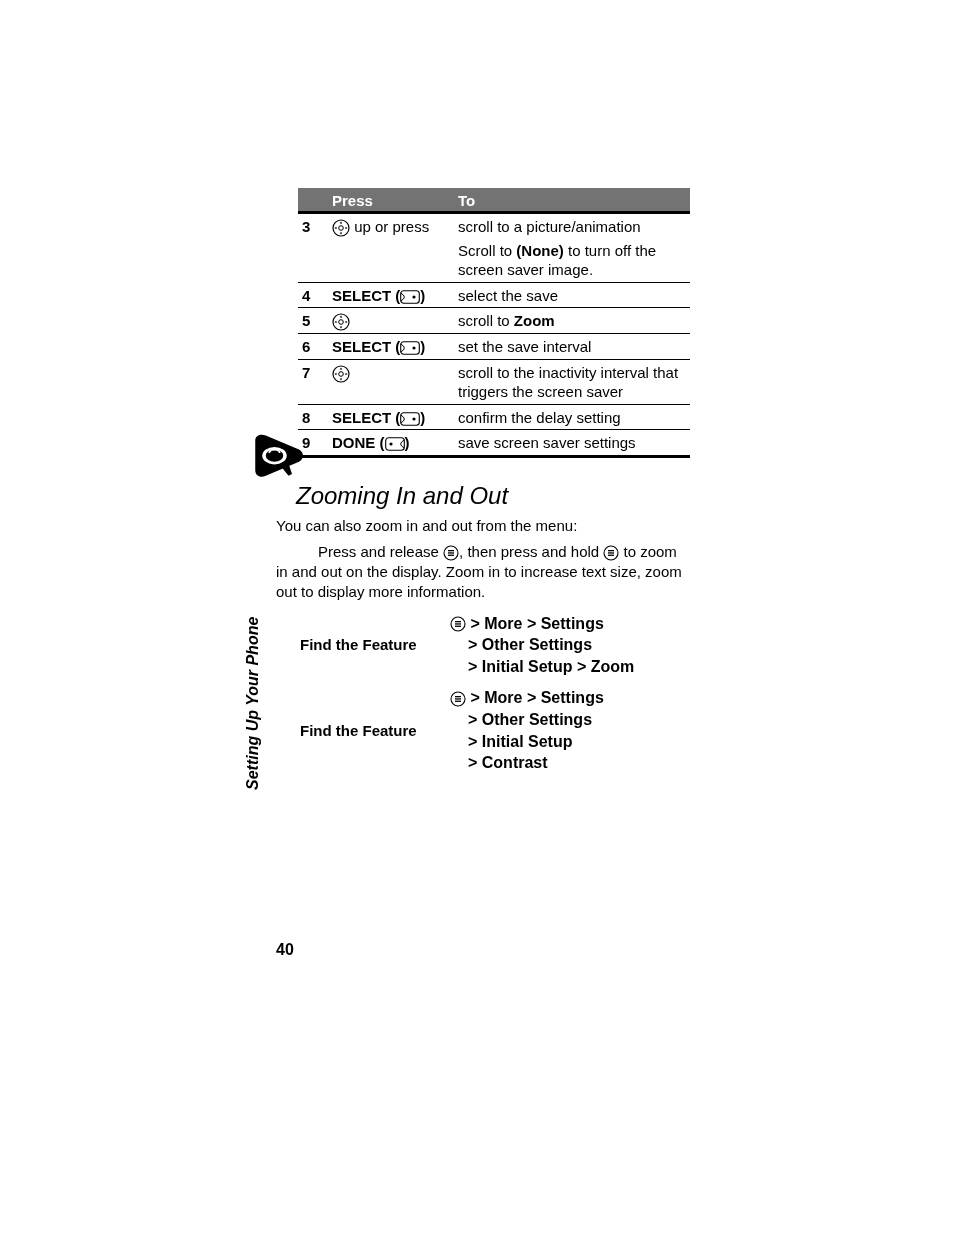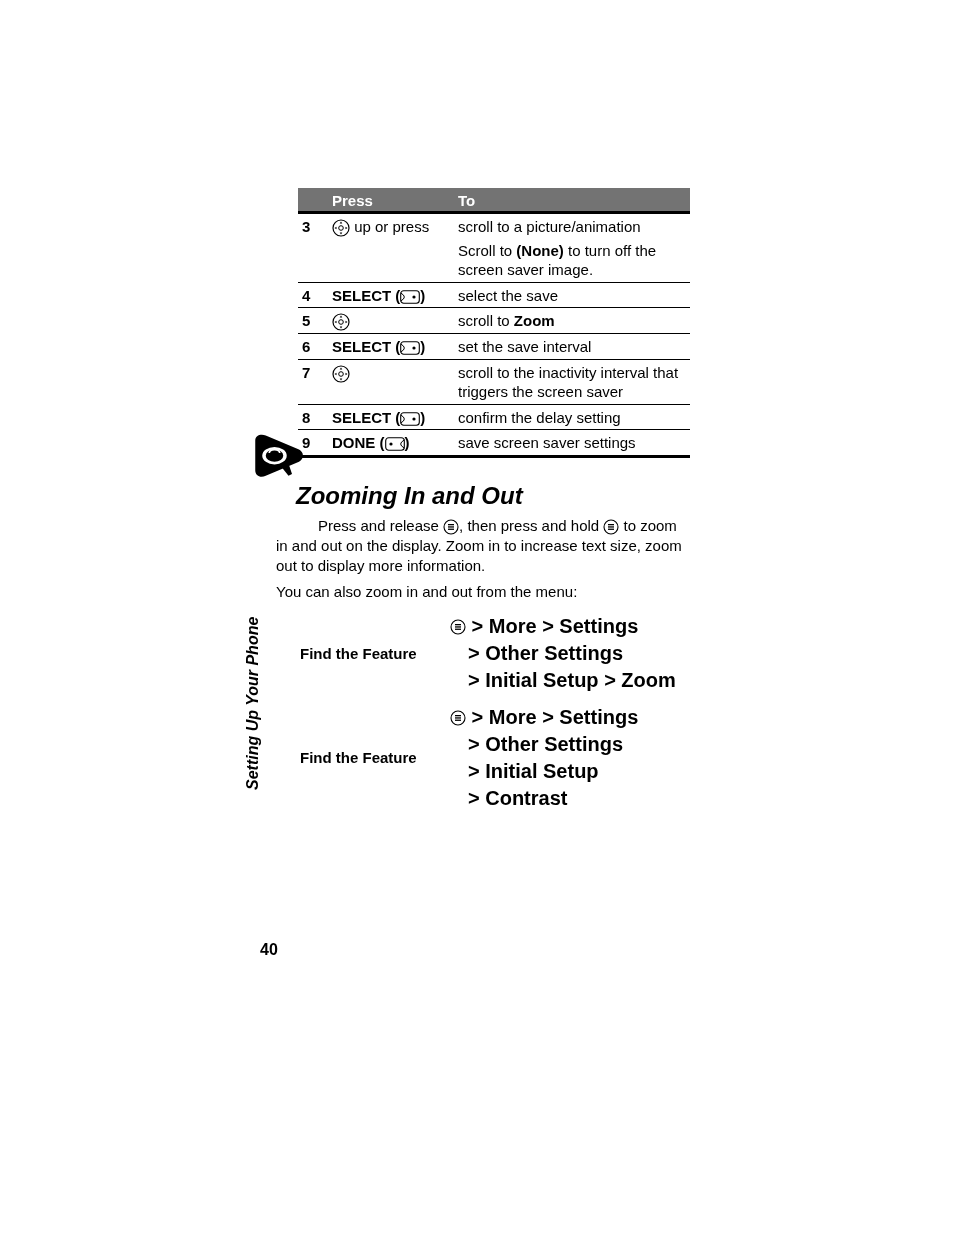--- a/index.html
+++ b/index.html
@@ -1,41 +1,41 @@
 <!DOCTYPE html>
 <html><head>
 <meta charset="utf-8">
 <style>
   * { box-sizing: border-box; margin: 0; padding: 0; }
   html, body { width: 954px; height: 1235px; background: #fff; font-family: Arial, Helvetica, sans-serif; color: #000; }
   .page { position: relative; width: 954px; height: 1235px; padding: 188px 266px 0 276px; }
   .side-text { position: absolute; left: 244px; top: 790px; transform: rotate(-90deg); transform-origin: left top; font-style: italic; font-weight: bold; font-size: 16px; white-space: nowrap; }
-  .page-num { position: absolute; left: 260px; bottom: 276px; font-weight: bold; font-size: 16px; }
+  .page-num { position: absolute; left: 276px; bottom: 276px; font-weight: bold; font-size: 16px; }
   .icon-wrap { position: absolute; left: 250px; top: 432px; }
   .put-icon svg { width: 56px; height: 56px; }
   table { border-collapse: collapse; width: 392px; margin-left: 22px; }
   thead tr { background: #737373; color: #fff; }
   thead th { text-align: left; font-weight: bold; font-size: 15px; padding: 4px 6px 2px 4px; font-family: 'Arial Narrow', Arial, sans-serif; }
   thead th:first-child { width: 30px; }
   thead th:nth-child(2) { width: 126px; }
   tbody td { vertical-align: top; padding: 3px 4px 2px 4px; border-bottom: 1px solid #000; font-size: 15px; line-height: 1.3; }
   tbody td:first-child { font-weight: bold; text-align: left; font-family: 'Arial Narrow', Arial, sans-serif; }
   .press-cell { font-family: 'Arial Narrow', Arial, sans-serif; font-weight: bold; font-size: 15px; white-space: nowrap; }
   .press-light { font-family: Arial, sans-serif; font-weight: normal; }
   .to-semi { font-family: 'Arial Narrow', Arial, sans-serif; font-weight: bold; }
   .to-sub { display: block; margin-top: 4px; }
   .k-nav, .k-soft-r, .k-soft-l, .k-menu { display: inline-block; vertical-align: middle; }
   .k-nav svg, .k-soft-r svg, .k-soft-l svg, .k-menu svg { display: block; }
-  h2 { font-family: Arial, sans-serif; font-weight: 700; font-style: italic; font-size: 24px; margin: 22px 0 6px 20px; }
+  h2 { font-family: Arial, sans-serif; font-weight: 400; font-style: italic; font-size: 24px; margin: 22px 0 6px 20px; }
   h2.first { margin-top: 24px; }
   p.body { font-size: 15px; margin: 6px 0 0 0; line-height: 1.35; }
   p.body.indented { text-indent: 42px; }
   .ftf-row { display: flex; margin-top: 10px; align-items: center; }
   .ftf-label { width: 150px; font-weight: bold; font-size: 15px; font-family: 'Arial Narrow', Arial, sans-serif; margin-left: 24px; }
-  .ftf-path { font-size: 20px; font-family: 'Arial Narrow', Arial, sans-serif; }
+  .ftf-path { font-size: 16px; font-family: 'Arial Narrow', Arial, sans-serif; }
   .ftf-path .line { display: block; line-height: 1.35; }
   .semi { font-weight: bold; }
   tbody tr.top td { border-top: 3px solid #000; }
   tbody tr.bottom td { border-bottom: 3px solid #000; }
 </style>
 </head>
 <body>
 
 <div class="page">
 
@@ -140,34 +140,34 @@
                 <circle cx="6" cy="7" r="1.6" fill="#000"></circle>
                 <path d="M19.3 3 Q12 7 19.3 11" fill="none" stroke="#000" stroke-width="1"></path>
               </svg></span>)
         </td>
         <td>save screen saver settings</td>
       </tr>
     </tbody>
   </table>
 
   <h2 class="first">Zooming In and Out</h2>
+  <p class="body">You can also zoom in and out from the menu:</p>
   <p class="body indented">
     <span>Press and release </span><span class="k-menu"><svg width="16" height="16" viewBox="0 0 16 16">
           <circle cx="8" cy="8" r="7" fill="none" stroke="#000" stroke-width="1.1"></circle>
           <rect x="5" y="5" width="6" height="1.3" fill="#000"></rect>
           <rect x="5" y="7.3" width="6" height="1.3" fill="#000"></rect>
           <rect x="5" y="9.6" width="6" height="1.3" fill="#000"></rect>
         </svg></span><span>, then press and hold </span><span class="k-menu"><svg width="16" height="16" viewBox="0 0 16 16">
           <circle cx="8" cy="8" r="7" fill="none" stroke="#000" stroke-width="1.1"></circle>
           <rect x="5" y="5" width="6" height="1.3" fill="#000"></rect>
           <rect x="5" y="7.3" width="6" height="1.3" fill="#000"></rect>
           <rect x="5" y="9.6" width="6" height="1.3" fill="#000"></rect>
         </svg></span><span> to zoom in and out on the display. Zoom in to increase text size, zoom out to display more information.</span>
   </p>
-  <p class="body">You can also zoom in and out from the menu:</p>
 
   <div class="ftf-row">
     <div class="ftf-label">Find the Feature</div>
     <div class="ftf-path">
       <span class="line"><span class="k-menu"><svg width="16" height="16" viewBox="0 0 16 16">
               <circle cx="8" cy="8" r="7" fill="none" stroke="#000" stroke-width="1.1"></circle>
               <rect x="5" y="5" width="6" height="1.3" fill="#000"></rect>
               <rect x="5" y="7.3" width="6" height="1.3" fill="#000"></rect>
               <rect x="5" y="9.6" width="6" height="1.3" fill="#000"></rect>
             </svg></span><span class="semi"> &gt; More &gt; Settings</span></span>

